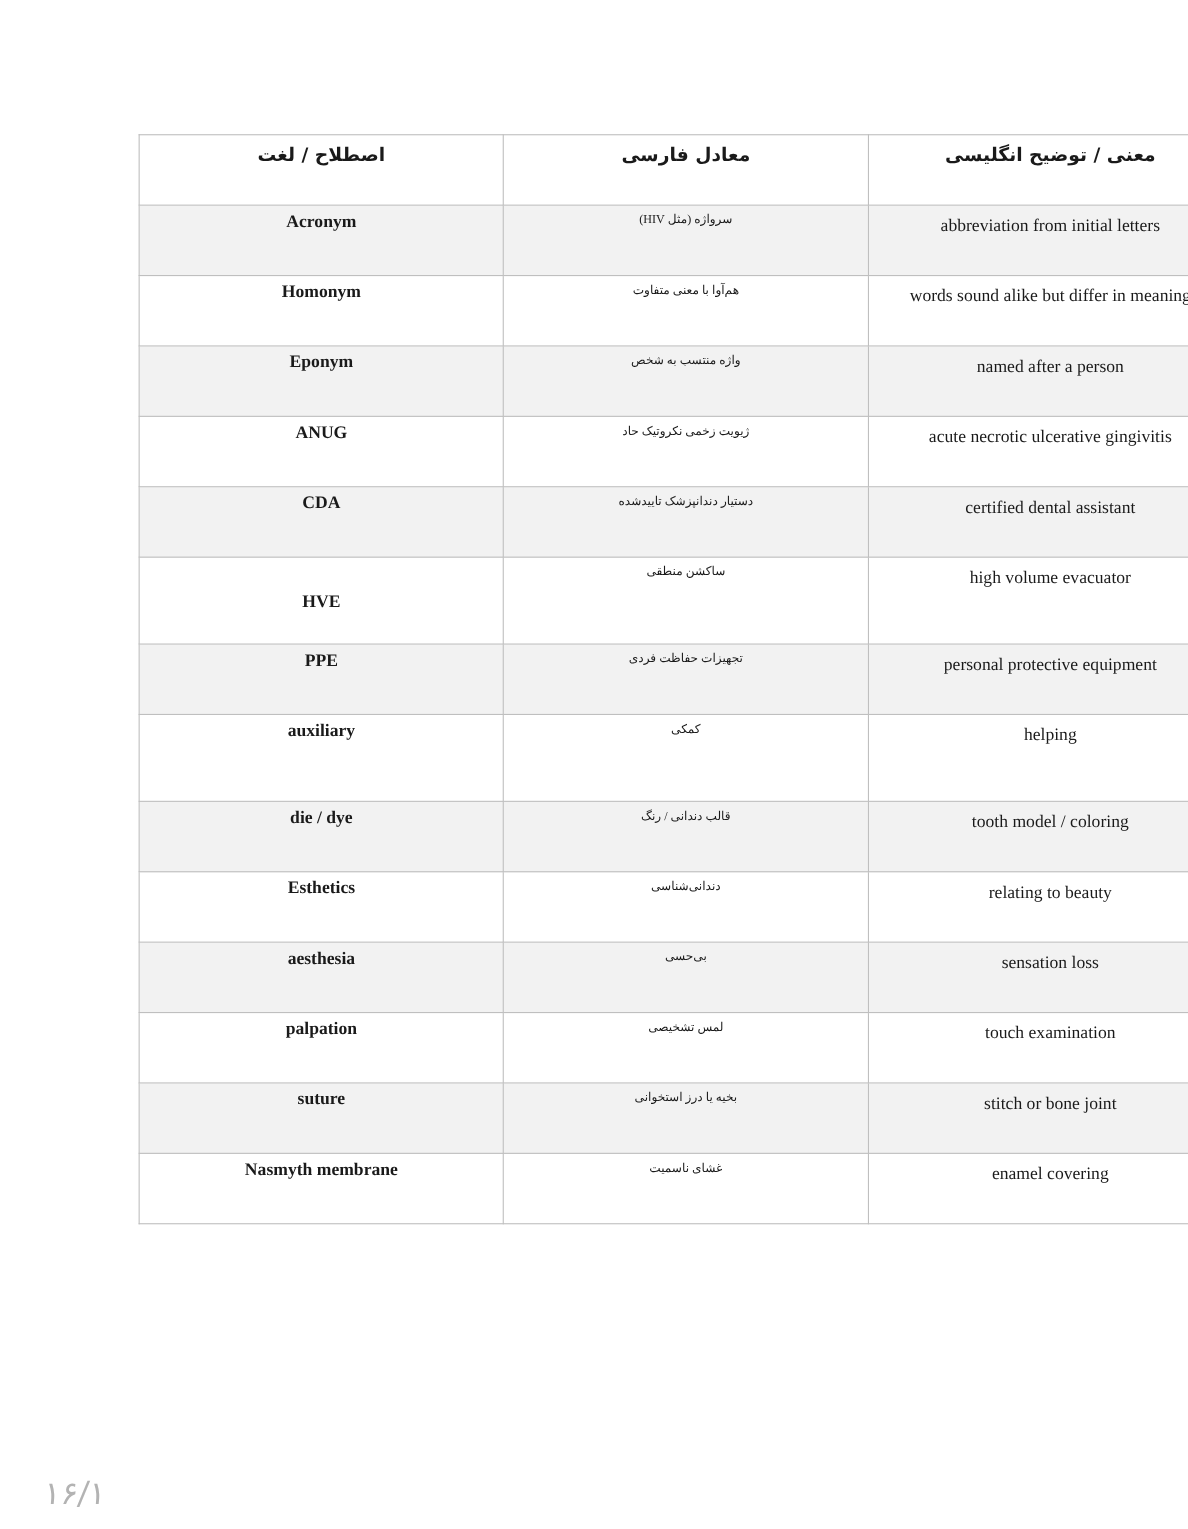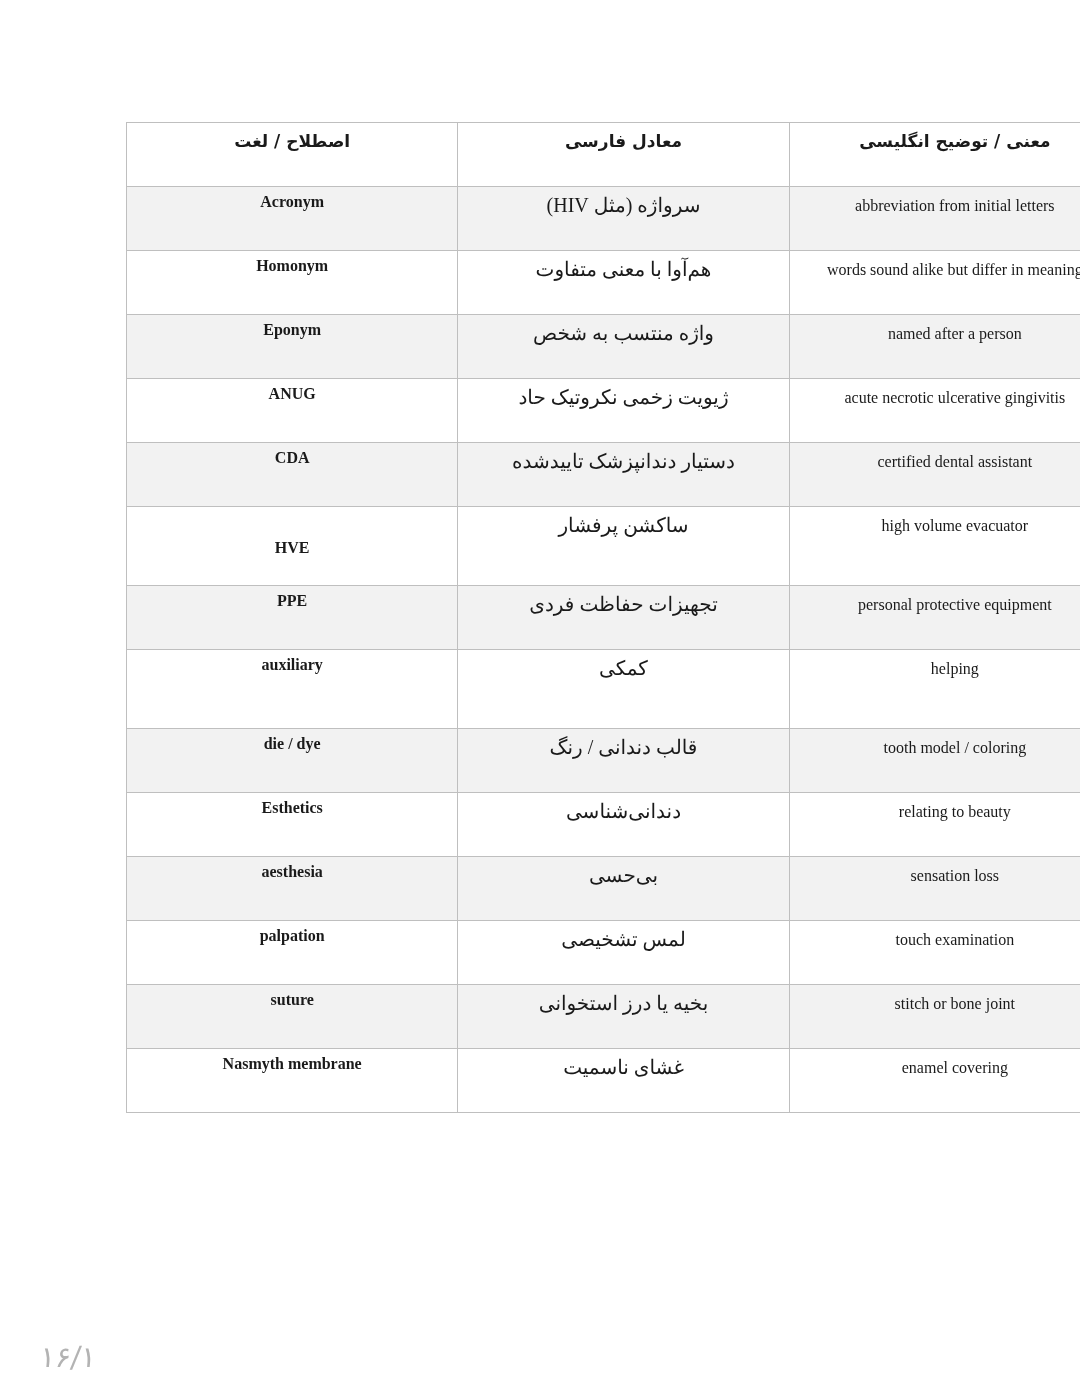--- a/index.html
+++ b/index.html
@@ -47,21 +47,21 @@
   .col-term{
     font-weight:bold;
     font-size:16px;
     font-family:"Liberation Sans",sans-serif;
   }
   
   .doc-table tbody tr:nth-child(6) .col-term{padding-top:32px;}
   .col-persian{
     direction:rtl;
     font-family:"DejaVu Sans","Liberation Sans",sans-serif;
-    font-size:20px;
+    font-size:11px;
   }
   .col-english{
     font-size:16px;
     line-height:1.65;
     padding:5px 30px 0;
   }
   .page-number{
     position:absolute;
     left:40px;top:1340px;
     font-family:"DejaVu Sans",sans-serif;
@@ -103,21 +103,21 @@
       <td class="col-persian">ژیویت زخمی نکروتیک حاد</td>
       <td class="col-english">acute necrotic ulcerative gingivitis</td>
     </tr>
     <tr>
       <td class="col-term">CDA</td>
       <td class="col-persian">دستیار دندانپزشک تاییدشده</td>
       <td class="col-english">certified dental assistant</td>
     </tr>
     <tr>
       <td class="col-term">HVE</td>
-      <td class="col-persian">ساکشن پرفشار</td>
+      <td class="col-persian">ساکشن منطقی</td>
       <td class="col-english">high volume evacuator</td>
     </tr>
     <tr>
       <td class="col-term">PPE</td>
       <td class="col-persian">تجهیزات حفاظت فردی</td>
       <td class="col-english">personal protective equipment</td>
     </tr>
     <tr>
       <td class="col-term">auxiliary</td>
       <td class="col-persian">کمکی</td>

